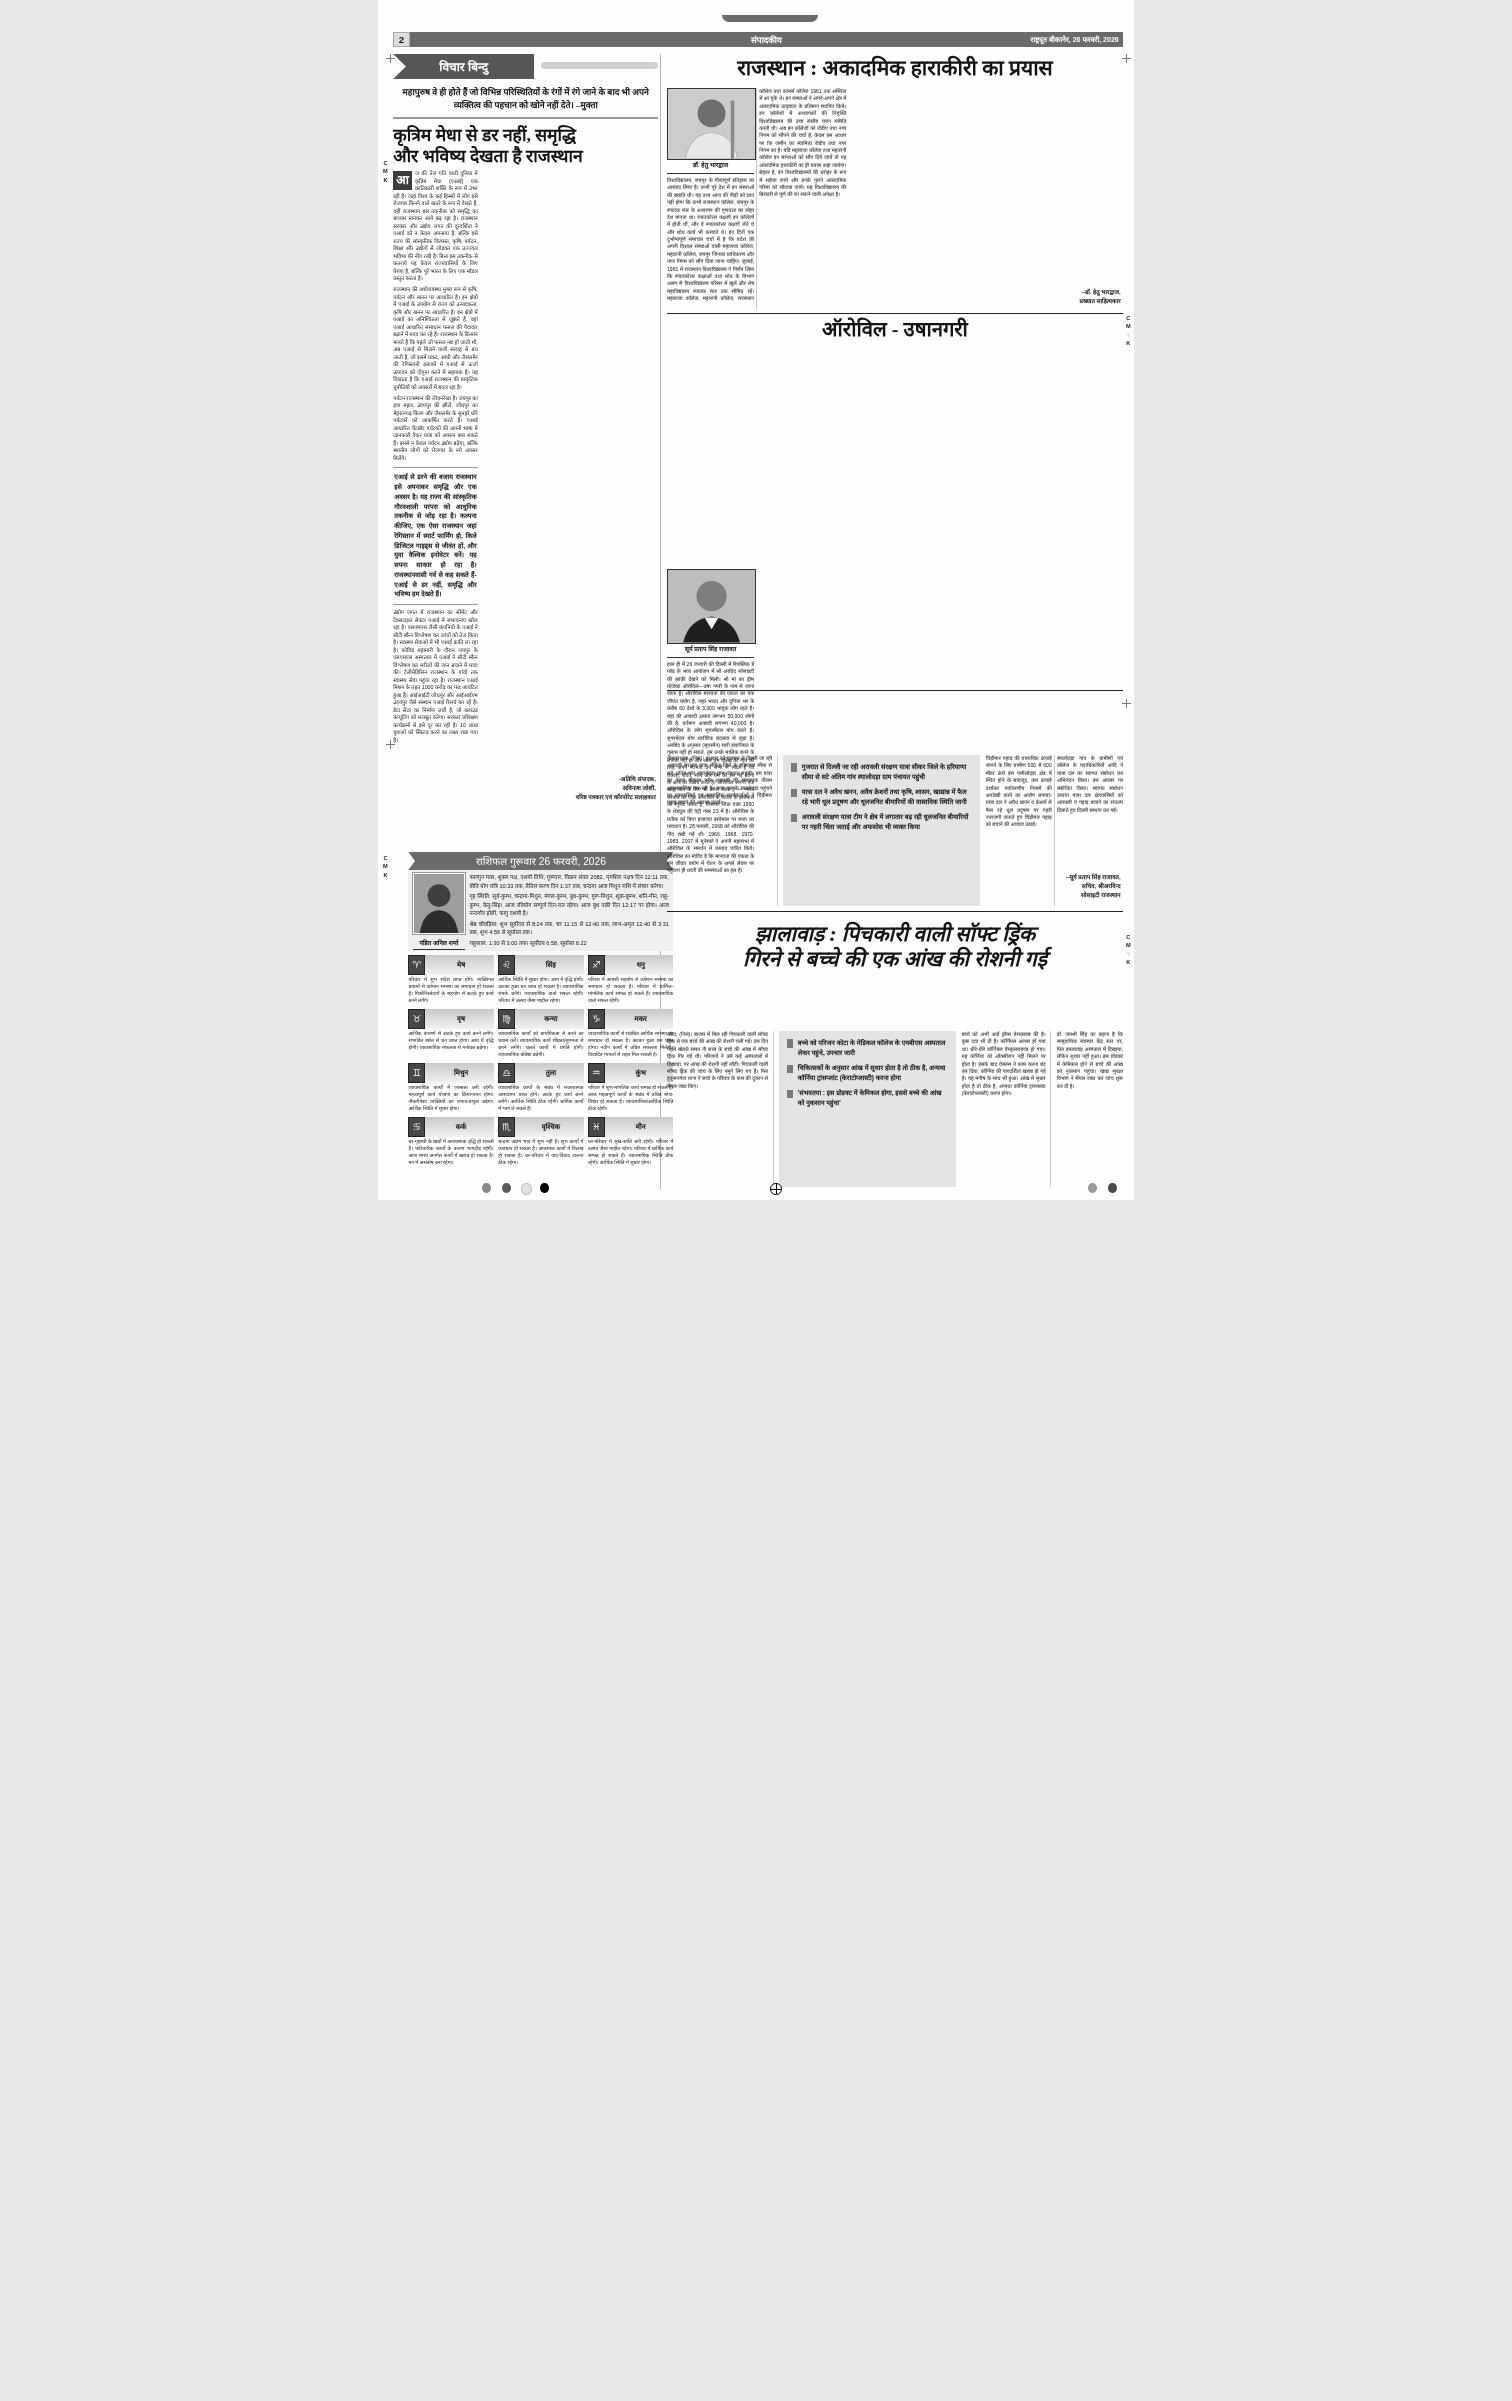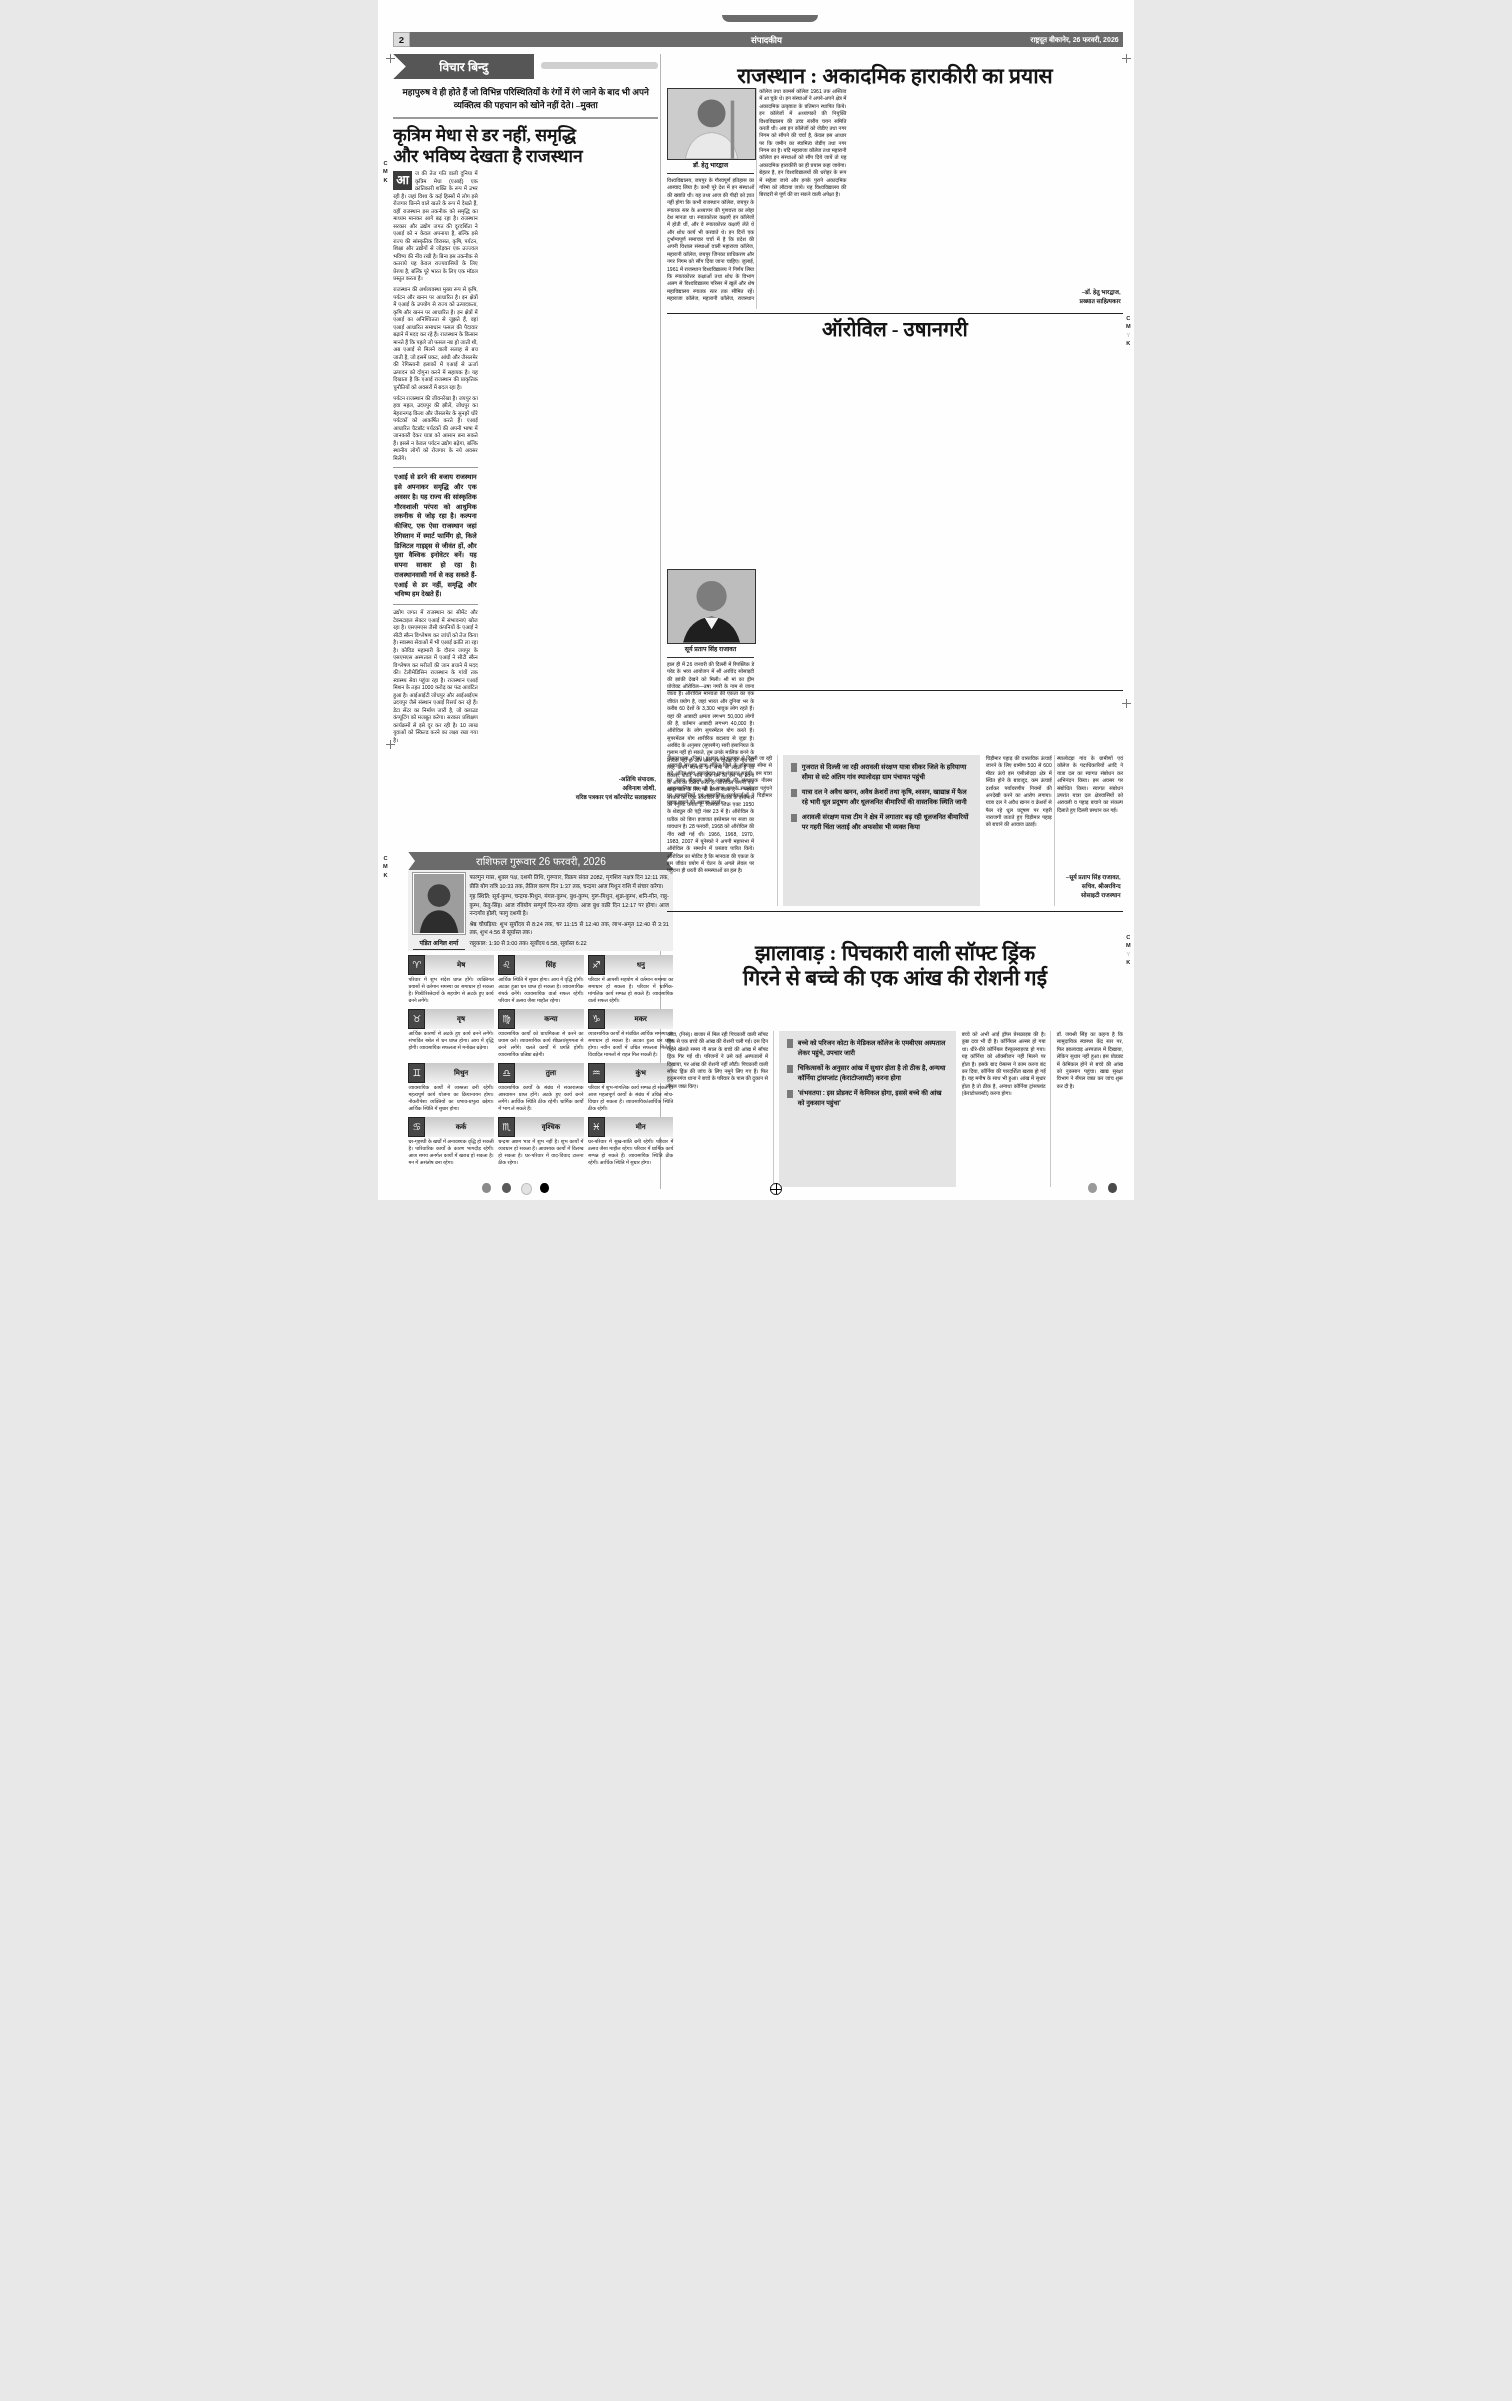--- a/index.html
+++ b/index.html
@@ -223,21 +223,21 @@
           <div class="zhead">
               <span class="zicon">♓</span>
               <span class="zname">मीन</span>
             </div>
           <div class="ztext">घर-परिवार में सुख-शांति बनी रहेगी। परिवार में उत्सव जैसा माहौल रहेगा। परिवार में धार्मिक कार्य सम्पन्न हो सकते हैं। व्यावसायिक स्थिति ठीक रहेगी। आर्थिक स्थिति में सुधार होगा।</div>
         </div>
       </div>
     </div>
   </div>
 
-  <div class="r headline serif" style="top:64px;font-size:21px;">राजस्थान : अकादमिक हाराकीरी का प्रयास</div>
+  <div class="r headline serif" style="top:56px;font-size:21px;">राजस्थान : अकादमिक हाराकीरी का प्रयास</div>
   <div class="r colbody" style="top:88px;height:221px;column-count:5;">
     <div class="artphoto">
       <svg class="svgph" viewBox="0 0 150 120">
         <rect width="150" height="120" fill="#cccccc"></rect>
         <circle cx="75" cy="42" r="24" fill="#6e6e6e"></circle>
         <path d="M30 120 Q38 78 75 75 Q112 78 120 120 Z" fill="#e9e9e9" stroke="#999"></path>
         <rect x="108" y="20" width="6" height="100" fill="#8a8a8a"></rect>
       </svg>
       <div class="artcap">डॉ. हेतु भारद्वाज</div>
     </div>
@@ -285,21 +285,21 @@
           <span>अरावली संरक्षण यात्रा टीम ने क्षेत्र में लगातार बढ़ रही धूलजनित बीमारियों पर गहरी चिंता जताई और अफसोस भी व्यक्त किया</span>
         </div>
     </div>
     <div class="smalltext" style="flex:1;column-count:2;column-gap:5.1px;column-rule:0.6px solid #c9c9c9;">
       <p style="margin:0 0 3.4px 0;">चिड़ीमार पहाड़ की वास्तविक ऊंचाई जानने के लिए ग्रामीण 500 से 600 मीटर ऊंचे इस एसीलोदड़ा क्षेत्र में स्थित होने के बावजूद, कम ऊंचाई दर्शाकर पर्यावरणीय नियमों की अनदेखी करने का आरोप लगाया। यात्रा दल ने अवैध खनन व क्रेशरों से फैल रहे धूल प्रदूषण पर गहरी नाराजगी जताते हुए चिड़ीमार पहाड़ को बचाने की आवाज उठाई।</p>
       <p style="margin:0;">स्यालोदड़ा गांव के ग्रामीणों एवं कॉलेज के पदाधिकारियों आदि ने यात्रा दल का स्वागत संबोधन कर अभिनंदन किया। इस अवसर पर संबोधित किया। स्वागत संबोधन उपरांत यात्रा दल क्षेत्रवासियों को अरावली व पहाड़ बचाने का संकल्प दिलाते हुए दिल्ली प्रस्थान कर गई।</p>
     </div>
   </div>
   <div class="hrule" style="left:289px;top:911px;width:456px;"></div>
 
-  <div class="r headline serif" style="top:941px;font-size:21px;line-height:1.2;">
+  <div class="r headline serif" style="top:922px;font-size:21px;line-height:1.2;font-style:italic;">
     <div>झालावाड़ : पिचकारी वाली सॉफ्ट ड्रिंक</div>
     <div>गिरने से बच्चे की एक आंख की रोशनी गई</div>
   </div>
   <div class="r" style="top:1031px;display:flex;gap:5.6px;height:156px;">
     <div class="smalltext" style="width:101px;flex:none;border-right:0.6px solid #c9c9c9;padding-right:4.5px;">कोटा, (निसं)। बाजार में मिल रही पिचकारी वाली सॉफ्ट ड्रिंक से एक बच्चे की आंख की रोशनी चली गई। दस दिन पहले खेलते समय नौ साल के बच्चे की आंख में सॉफ्ट ड्रिंक गिर गई थी। परिजनों ने उसे कई अस्पतालों में दिखाया, पर आंख की रोशनी नहीं लौटी। पिचकारी वाली सॉफ्ट ड्रिंक की जांच के लिए नमूने लिए गए हैं। फिर हुकूमनगंज थाना ने बच्चे के परिवार के पास की दुकान से सैंपल जब्त किए।</div>
     <div class="graybox" style="width:161px;flex:none;">
       <div class="bullet">
           <span class="sq"></span>
           <span>बच्चे को परिजन कोटा के मेडिकल कॉलेज के एमबीएस अस्पताल लेकर पहुंचे, उपचार जारी</span>
         </div>

